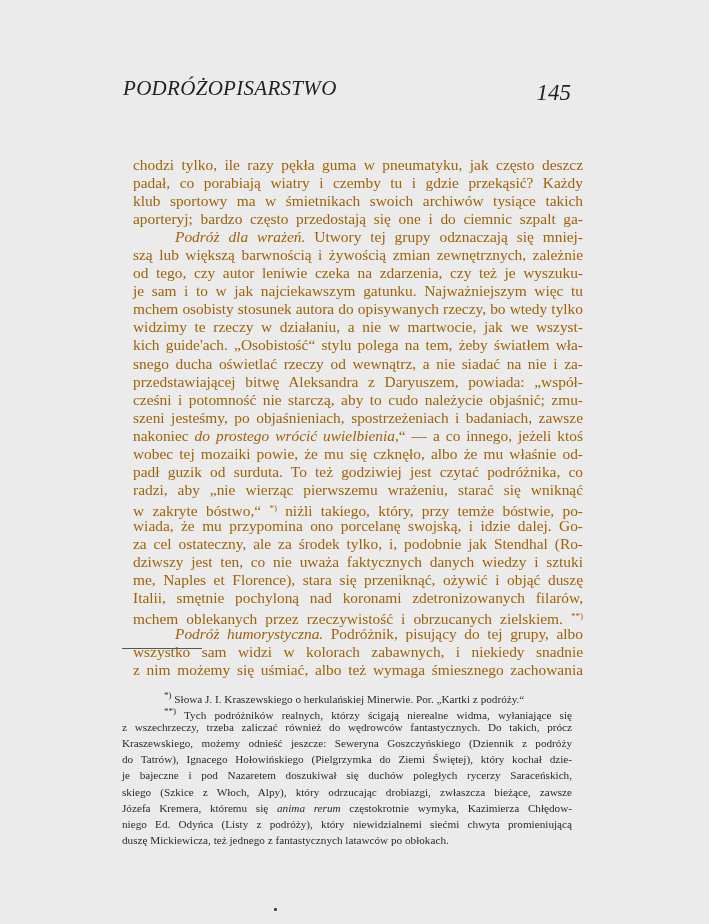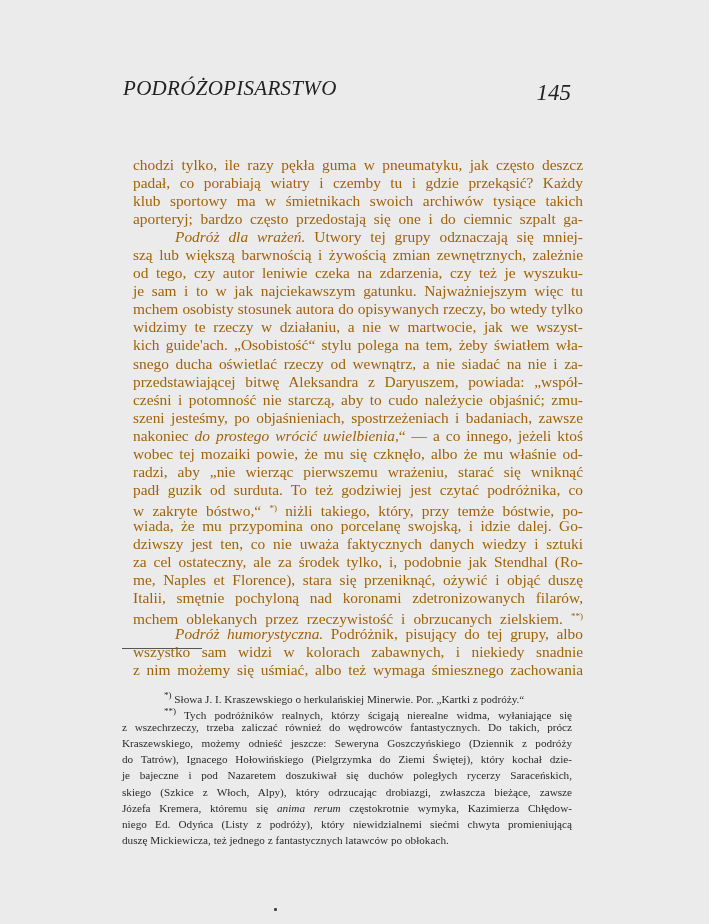--- a/index.html
+++ b/index.html
@@ -65,26 +65,26 @@
     <span class="line">je sam i to w jak najciekawszym gatunku. Najważniejszym więc tu</span>
     <span class="line">mchem osobisty stosunek autora do opisywanych rzeczy, bo wtedy tylko</span>
     <span class="line">widzimy te rzeczy w działaniu, a nie w martwocie, jak we wszyst-</span>
     <span class="line">kich guide'ach. „Osobistość“ stylu polega na tem, żeby światłem wła-</span>
     <span class="line">snego ducha oświetlać rzeczy od wewnątrz, a nie siadać na nie i za-</span>
     <span class="line">przedstawiającej bitwę Aleksandra z Daryuszem, powiada: „współ-</span>
     <span class="line">cześni i potomność nie starczą, aby to cudo należycie objaśnić; zmu-</span>
     <span class="line">szeni jesteśmy, po objaśnieniach, spostrzeżeniach i badaniach, zawsze</span>
     <span class="line"><span>nakoniec</span> <span class="it">do prostego wrócić uwielbienia,</span><span>“</span> <span>— a co innego, jeżeli ktoś</span></span>
     <span class="line">wobec tej mozaiki powie, że mu się czknęło, albo że mu właśnie od-</span>
+    <span class="line">padł guzik od surduta. To też godziwiej jest czytać podróżnika, co</span>
     <span class="line">radzi, aby „nie wierząc pierwszemu wrażeniu, starać się wniknąć</span>
-    <span class="line">padł guzik od surduta. To też godziwiej jest czytać podróżnika, co</span>
     <span class="line"><span>w zakryte bóstwo,“</span> <span class="sup">*)</span> <span>niżli takiego, który, przy temże bóstwie, po-</span></span>
     <span class="line">wiada, że mu przypomina ono porcelanę swojską, i idzie dalej. Go-</span>
+    <span class="line">za cel ostateczny, ale za środek tylko, i, podobnie jak Stendhal (Ro-</span>
     <span class="line">dziwszy jest ten, co nie uważa faktycznych danych wiedzy i sztuki</span>
-    <span class="line">za cel ostateczny, ale za środek tylko, i, podobnie jak Stendhal (Ro-</span>
     <span class="line">me, Naples et Florence), stara się przeniknąć, ożywić i objąć duszę</span>
     <span class="line">Italii, smętnie pochyloną nad koronami zdetronizowanych filarów,</span>
     <span class="line"><span>mchem oblekanych przez rzeczywistość i obrzucanych zielskiem.</span> <span class="sup">**)</span></span>
     <span class="line indent"><span class="it">Podróż humorystyczna.</span> <span>Podróżnik, pisujący do tej grupy, albo</span></span>
     <span class="line">wszystko sam widzi w kolorach zabawnych, i niekiedy snadnie</span>
     <span class="line">z nim możemy się uśmiać, albo też wymaga śmiesznego zachowania</span>
   </div>
 
   <div class="rule"></div>
 

